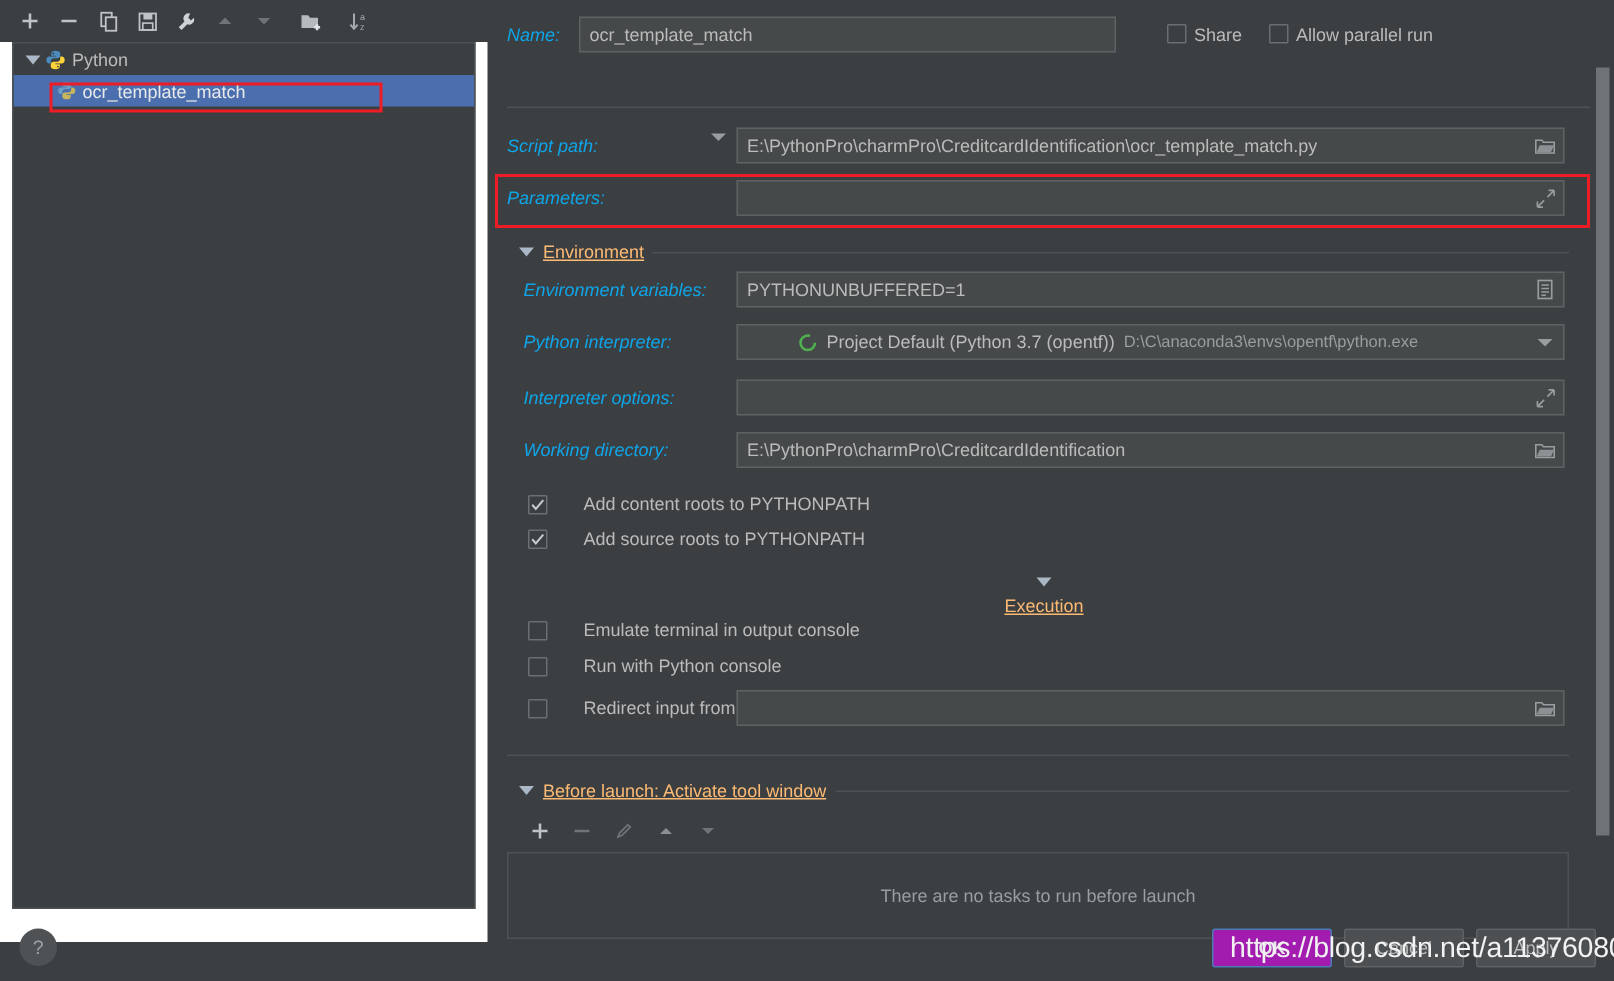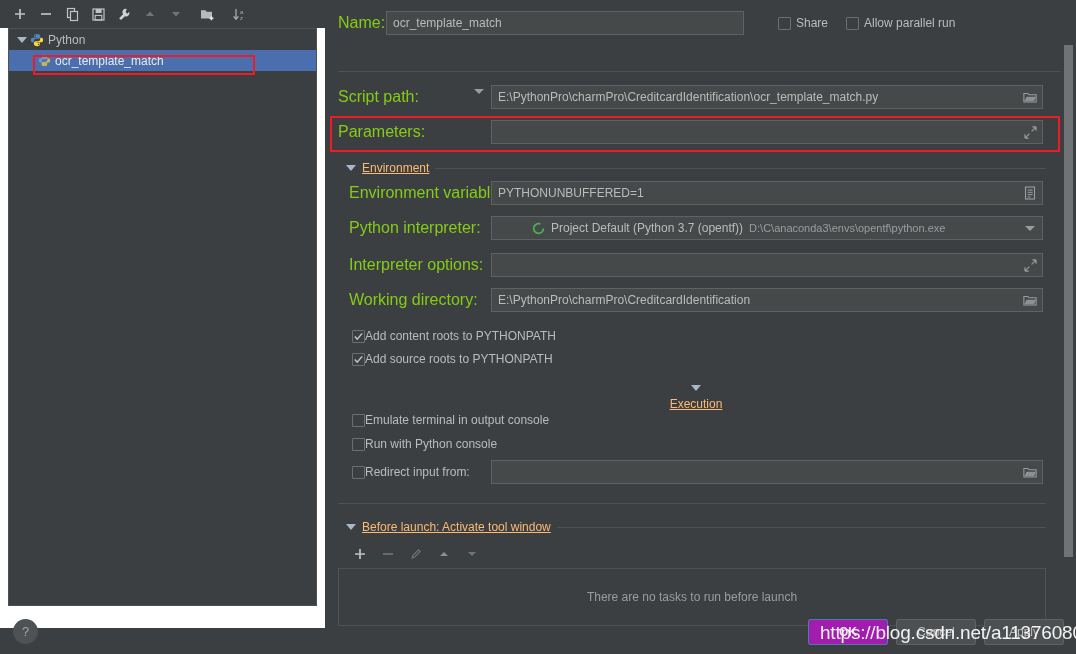--- a/index.html
+++ b/index.html
@@ -63,21 +63,21 @@
   }
   .name-label { width: 48px; font-size: 12px; color:#bbbbbb;}
   .underl { text-decoration: underline; }
   .text-input {
     background: #45494a; border: 1px solid #5e6264; box-sizing: border-box;
     color: #bbbbbb; font-family: "Liberation Sans", sans-serif; font-size: 12px;
     height: 24px; line-height: 22px; padding: 0 6px; outline: none;
   }
   .name-input { width: 358px; }
 
-  .cbx-wrap { display: flex; align-items: center; gap: 5px; }
+  .cbx-wrap { display: flex; gap: 5px; }
   .cbx {
     width: 13px; height: 13px; box-sizing: border-box;
     border: 1px solid #6b6f71; background: #3c3f41; border-radius: 1px;
     display:flex; align-items:center; justify-content:center; flex:0 0 13px;
   }
   .cbx.checked { border-color:#6b6f71; }
   .cbx svg { display:block; }
 
   .tabs {
     position: absolute; left: 13px; top: 46px; width: 722px; height: 28px;
@@ -93,40 +93,40 @@
   }
   .tab-underline {
     position: absolute; left: 13px; top: 71px; width: 722px; height: 1px; background: #4e5254;
   }
 
   .form {
     position: absolute; left: 13px; top: 75px; width: 722px;
   }
 
   .row { position: absolute; display: flex; align-items: center; height: 24px; }
-  .row-label { font-size: 16px; color: #84cc16; white-space: nowrap; }
+  .row-label { font-size: 12px; color: #0ea5e9; white-space: nowrap; font-style: italic; }
 
   .field {
     position: relative; background: #45494a; border: 1px solid #5e6264;
     box-sizing: border-box; height: 24px; display:flex; align-items:center;
     color: #bbbbbb; font-size: 12px; padding: 0 6px;
   }
   .field-text { white-space: nowrap; overflow:hidden; text-overflow: ellipsis; }
   .field-btn {
     position: absolute; right: 1px; top: 0; bottom: 0; width: 22px;
     display: flex; align-items: center; justify-content: center;
   }
 
   .sec-header {
     position: absolute; display: flex; align-items: center; gap: 6px; height: 16px;
   }
   .sec-title { font-size: 12px; color: #fdba74; white-space: nowrap; text-decoration: underline; }
   .sec-line { height: 1px; background: #4e5254; flex: 1 1 auto; }
 
-  .cb-row { position: absolute; display:flex; align-items:center; gap:0; height:18px;justify-content:flex-end; }
+  .cb-row { position: absolute; display:flex; align-items:center; gap:24px; height:18px;justify-content:flex-end; }
   .cb-lab { font-size: 12px; color:#bbbbbb; white-space:nowrap; }
 
   .combo-arrow { width:0;height:0;border-left:5px solid transparent;border-right:5px solid transparent;border-top:5px solid #9a9da0; }
 
   .bl-toolbar { position:absolute; display:flex; align-items:center; gap:10px; height: 22px; }
   .bl-btn { width: 18px; height: 18px; display:flex;align-items:center;justify-content:center; }
 
   .tasks-box {
     position: absolute; background: #3c3f41; border: 1px solid #4e5254; box-sizing:border-box;
     display:flex; align-items:center; justify-content:center;

